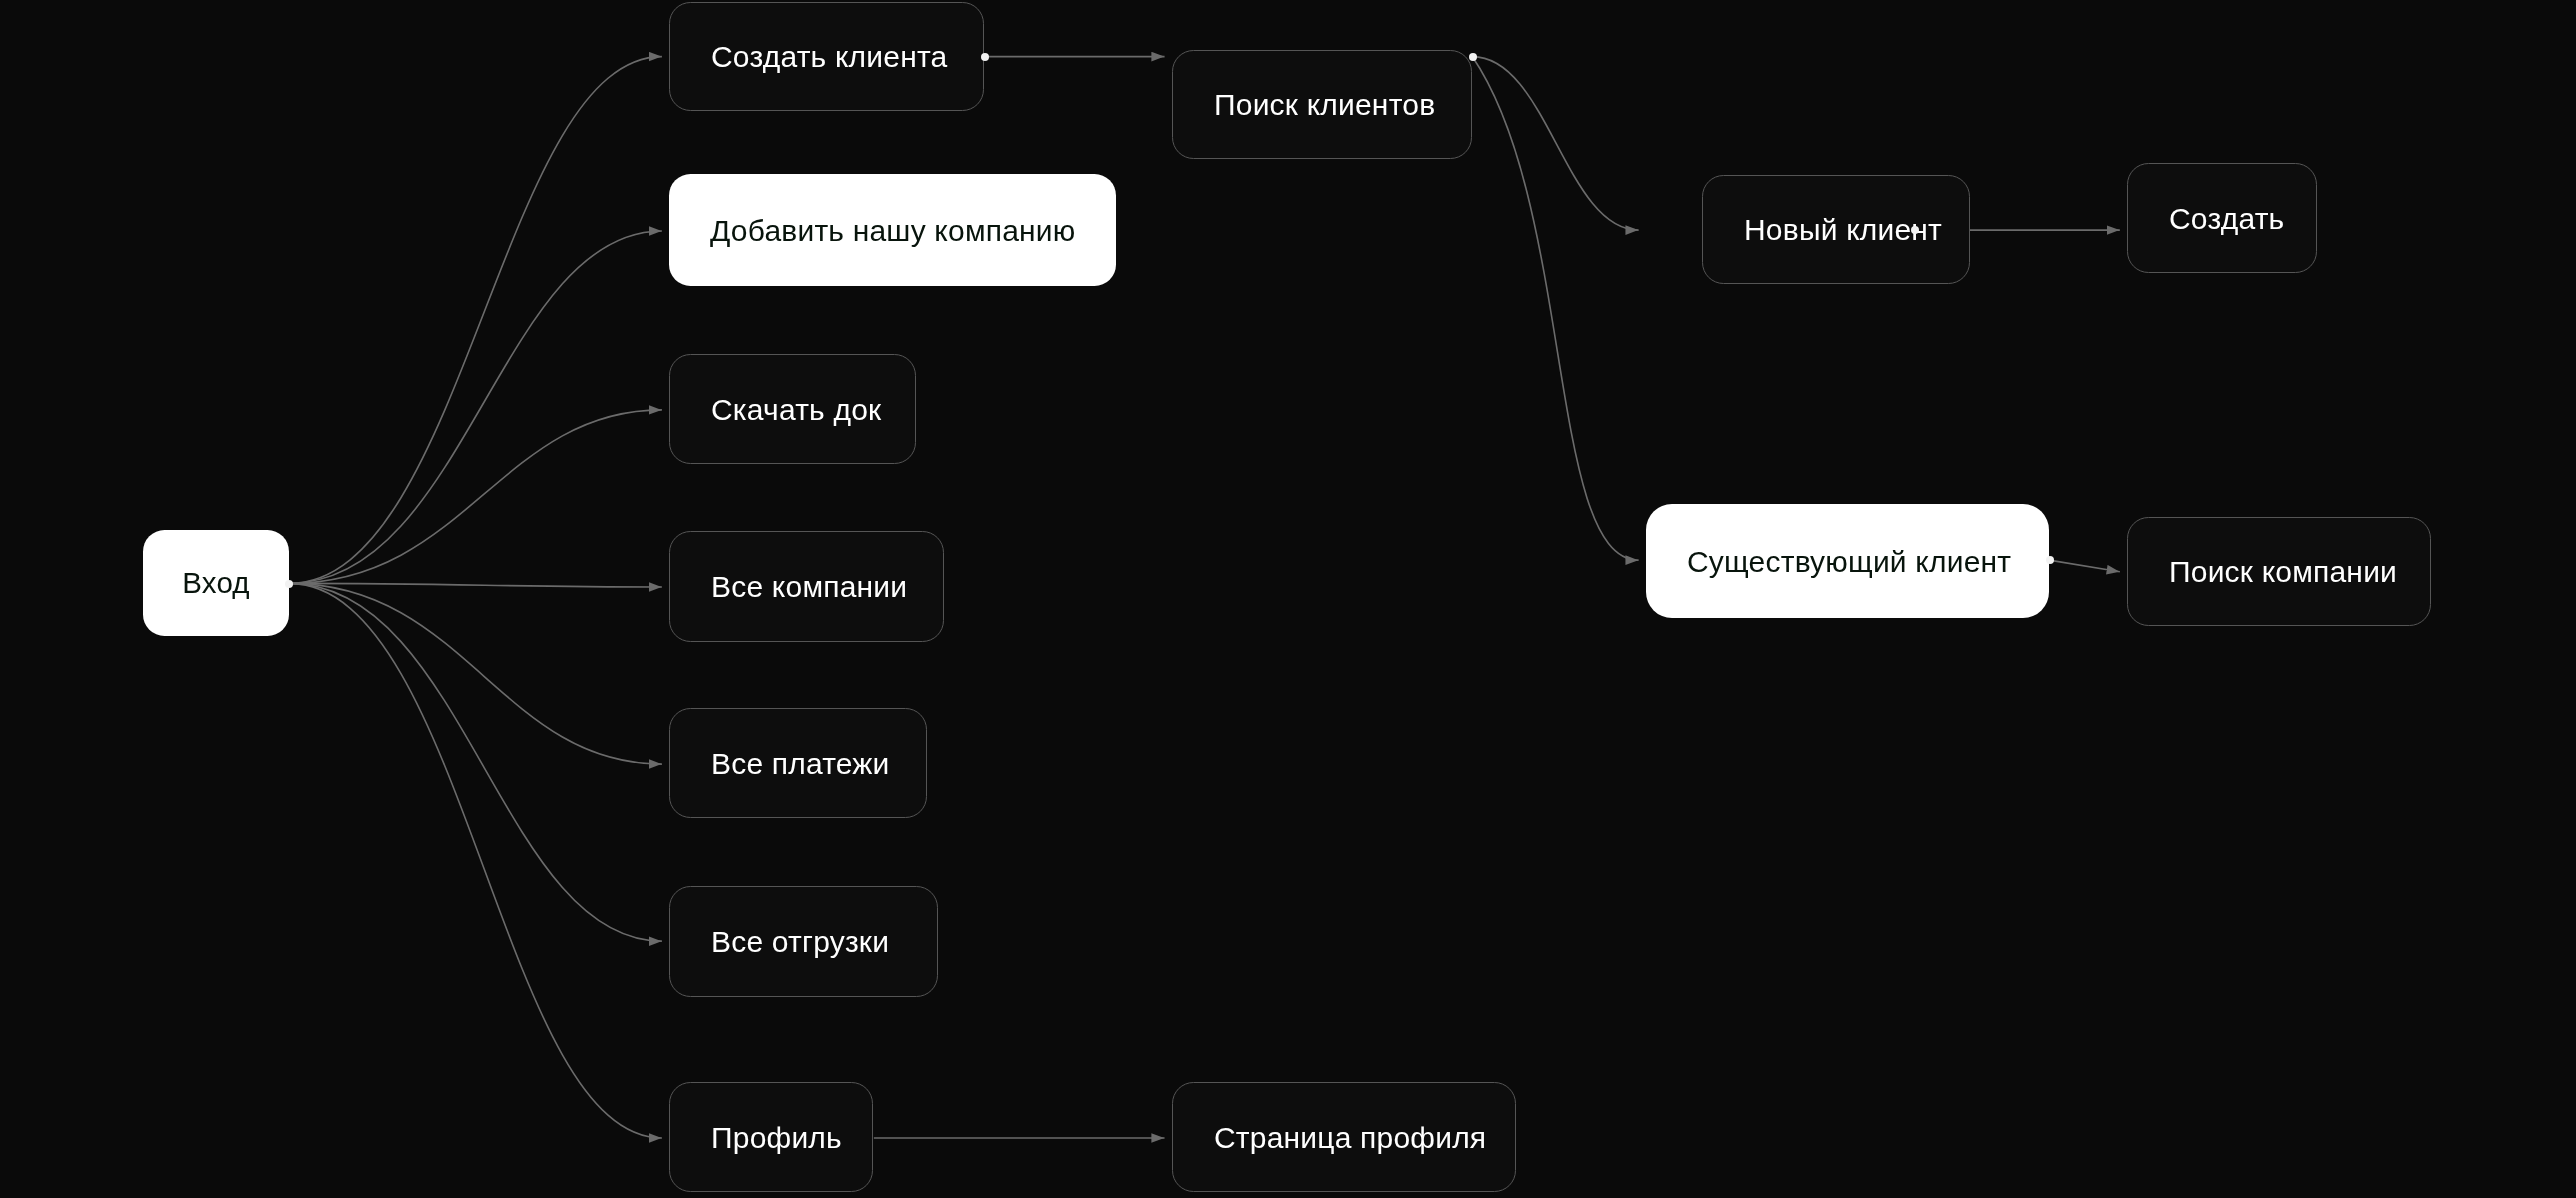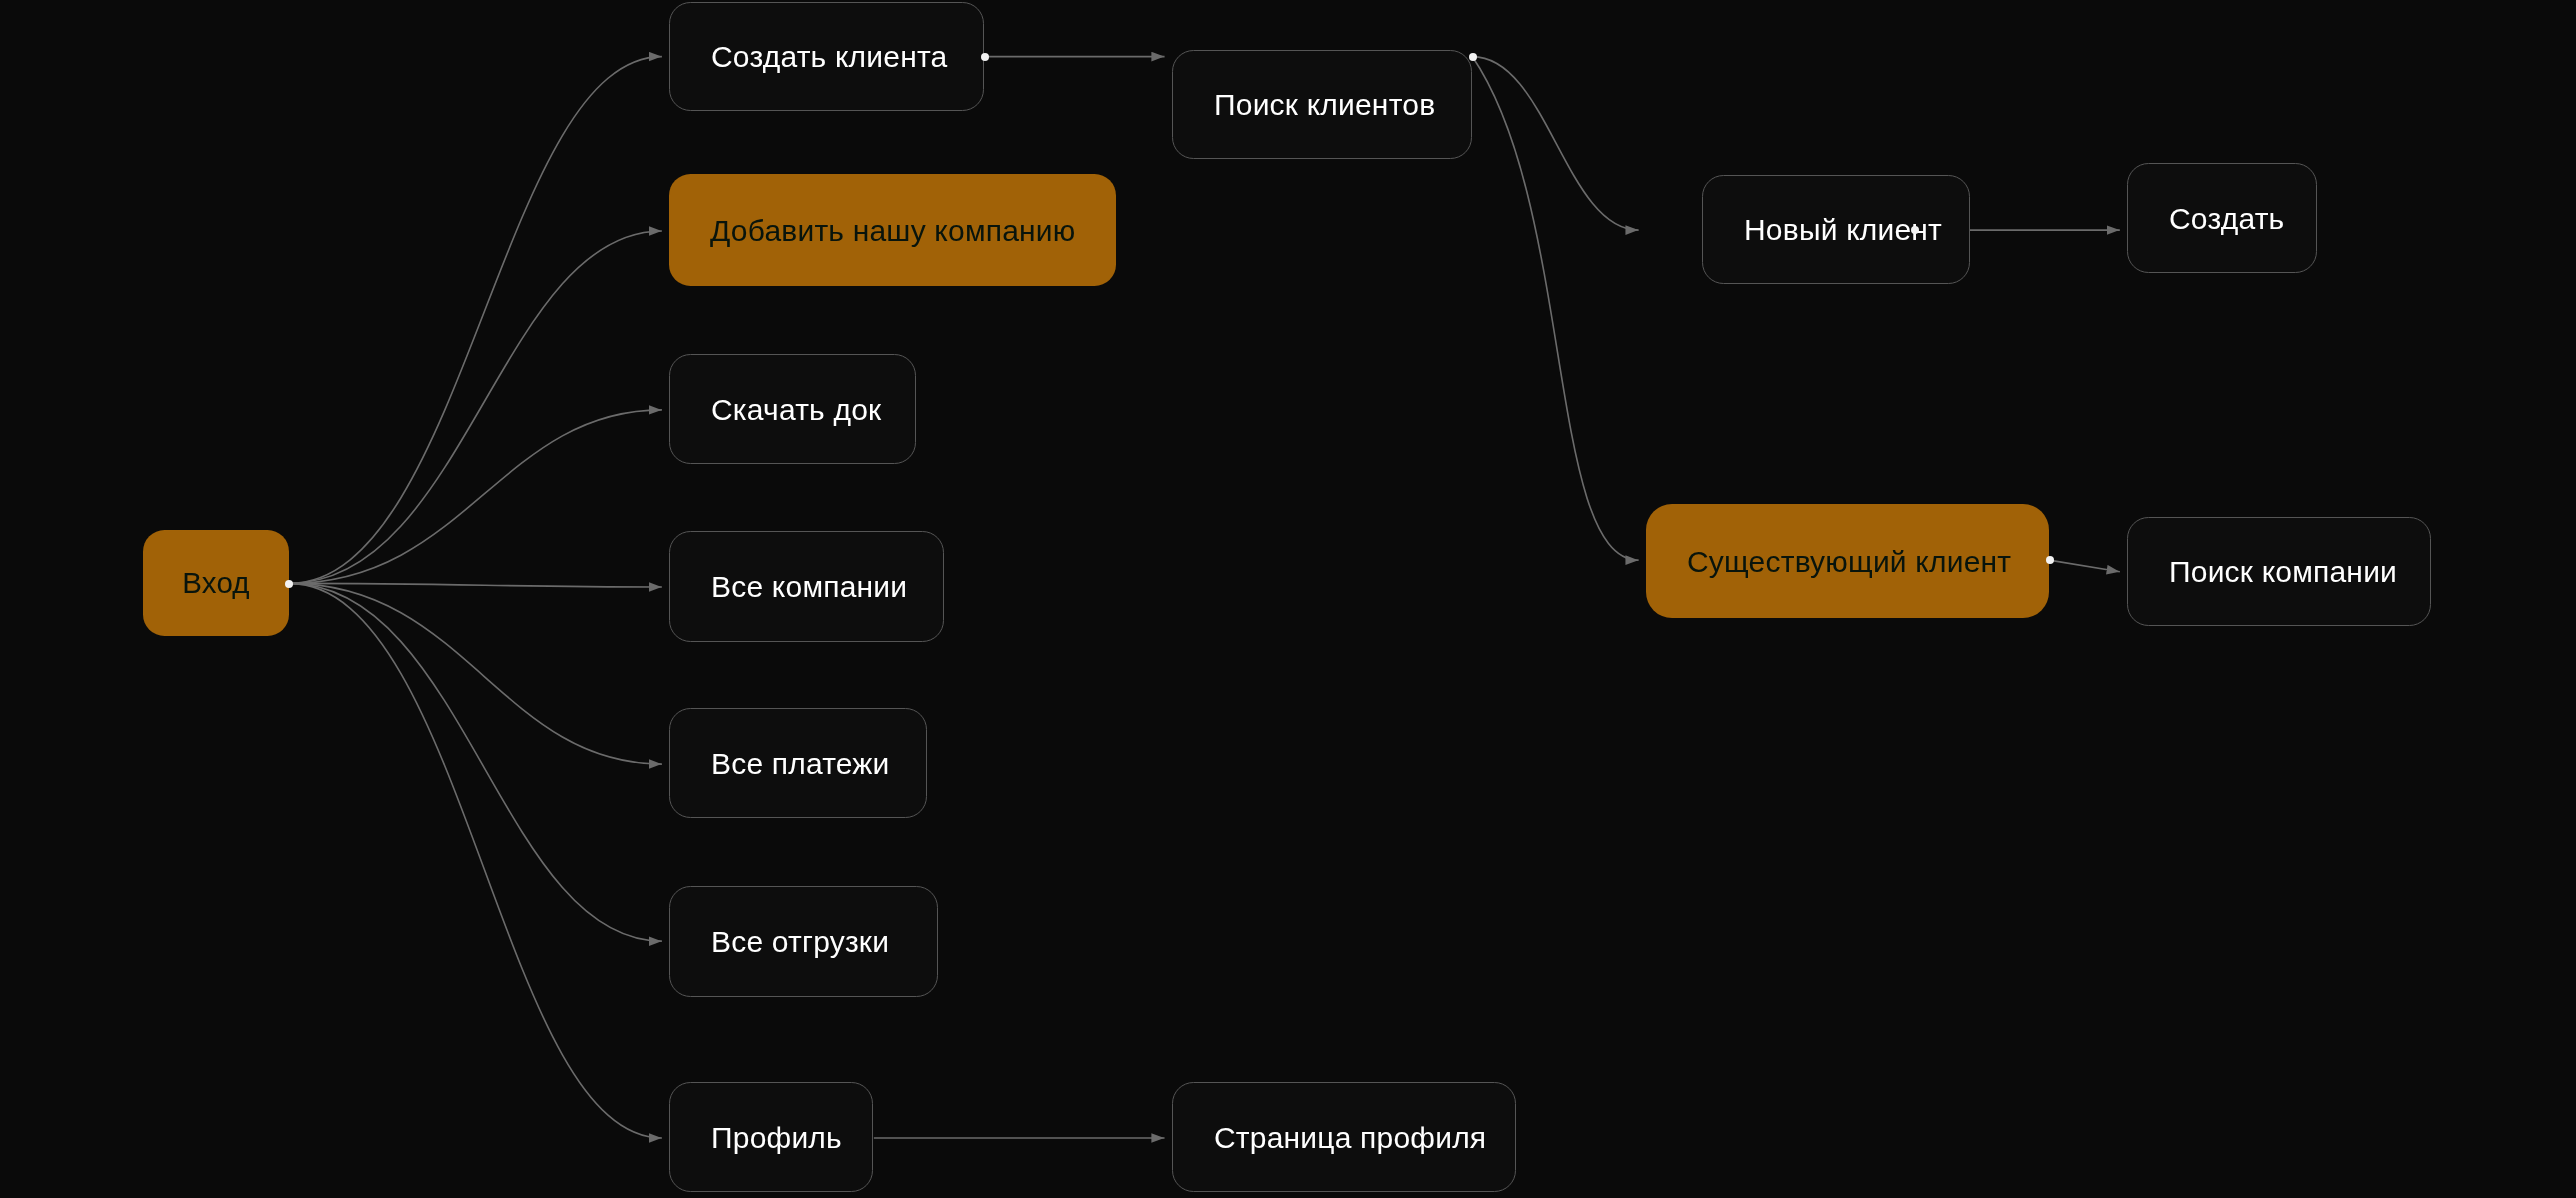--- a/index.html
+++ b/index.html
@@ -41,21 +41,21 @@
     white-space: nowrap;
     padding: 0 41px;
     z-index: 2;
   }
   .node.dark {
     background: #0d0d0d;
     border: 1.4px solid #555555;
     color: #ffffff;
   }
   .node.green {
-    background: #a16207;
+    background: #ffffff;
     border: none;
     color: #08140c;
   }
   .node.root {
     justify-content: center;
     padding: 3px 18px;
     font-size: 29.5px;
   }
   .src-dot {
     position: absolute;

